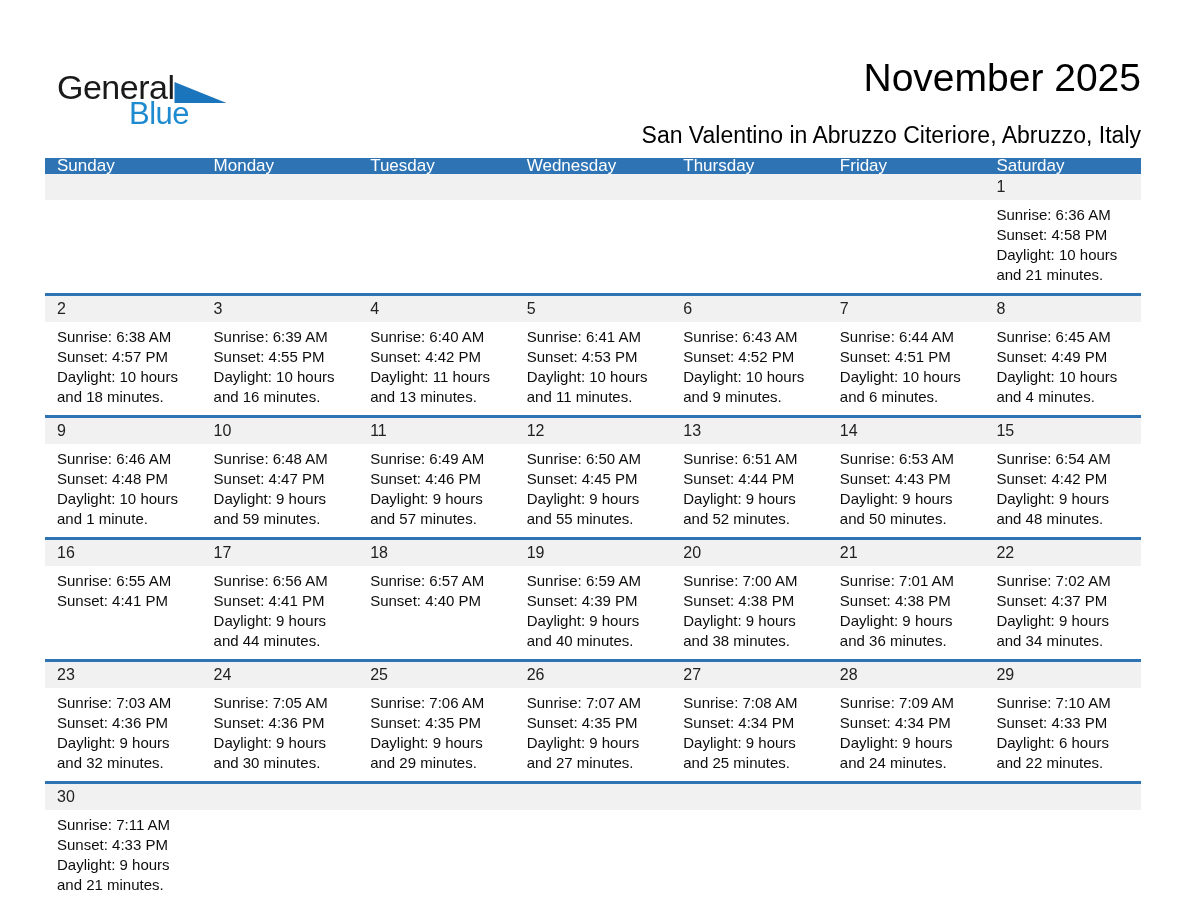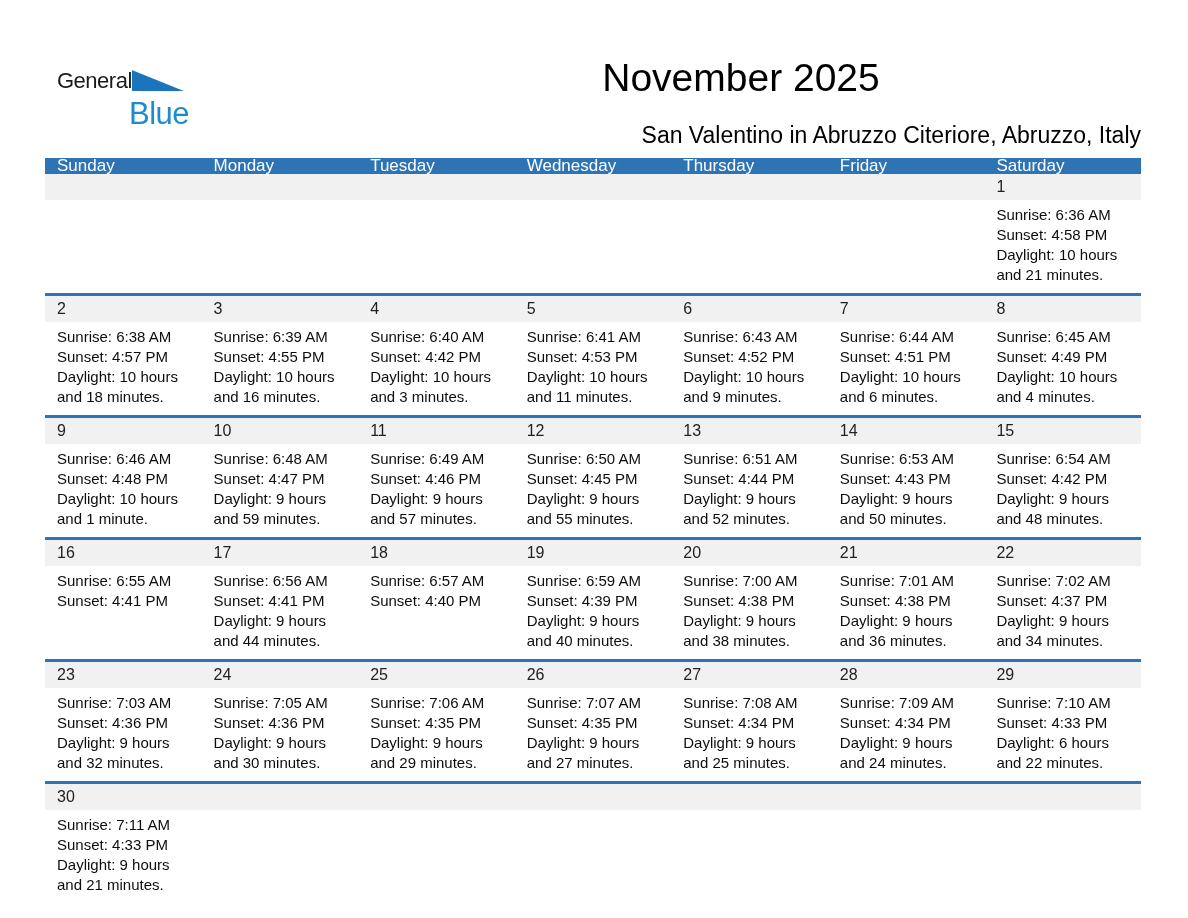--- a/index.html
+++ b/index.html
@@ -20,35 +20,35 @@
   }
   
   .page-header{
     position:absolute;left:45px;right:47px;top:0;height:158px;
   }
   .logo{
     position:absolute;left:12px;top:70px;width:200px;height:70px;
   }
   .logo-row{display:flex;align-items:flex-end;}
   .logo-general{
-    font-size:22px;color:#1a1a1a;letter-spacing:-0.5px;line-height:1;
+    font-size:34px;color:#1a1a1a;letter-spacing:-0.5px;line-height:1;
   }
   .logo-triangle{
     width:52px;height:21px;margin-bottom:1px;
     background:var(--logo-triangle);
     clip-path:polygon(0 0,100% 100%,0 100%);
   }
   .logo-blue{
     position:absolute;left:72px;top:28px;
     font-size:31px;color:var(--logo-blue);letter-spacing:-0.5px;line-height:1;
   }
   .titles{
     position:absolute;right:0;top:55px;text-align:right;width:800px;
   }
-  .main-title{font-size:39px;line-height:1.2;color:#000;text-align:center;}
+  .main-title{font-size:39px;line-height:1.2;color:#000;}
   .sub-title{font-size:23px;margin-top:20px;color:#000;}
   
   .calendar{
     position:absolute;left:45px;top:158px;width:1096px;
   }
   .weekday-row{
     display:grid;grid-template-columns:repeat(7,1fr);
     background:var(--header-blue);
     height:16px;align-items:center;
   }
@@ -142,21 +142,21 @@
             <div>Daylight: 10 hours and 18 minutes.</div>
           </div>
           <div class="cell">
             <div>Sunrise: 6:39 AM</div>
             <div>Sunset: 4:55 PM</div>
             <div>Daylight: 10 hours and 16 minutes.</div>
           </div>
           <div class="cell">
             <div>Sunrise: 6:40 AM</div>
             <div>Sunset: 4:42 PM</div>
-            <div>Daylight: 10 hours and 3 minutes.</div>
+            <div>Daylight: 11 hours and 13 minutes.</div>
           </div>
           <div class="cell">
             <div>Sunrise: 6:41 AM</div>
             <div>Sunset: 4:53 PM</div>
             <div>Daylight: 10 hours and 11 minutes.</div>
           </div>
           <div class="cell">
             <div>Sunrise: 6:43 AM</div>
             <div>Sunset: 4:52 PM</div>
             <div>Daylight: 10 hours and 9 minutes.</div>

